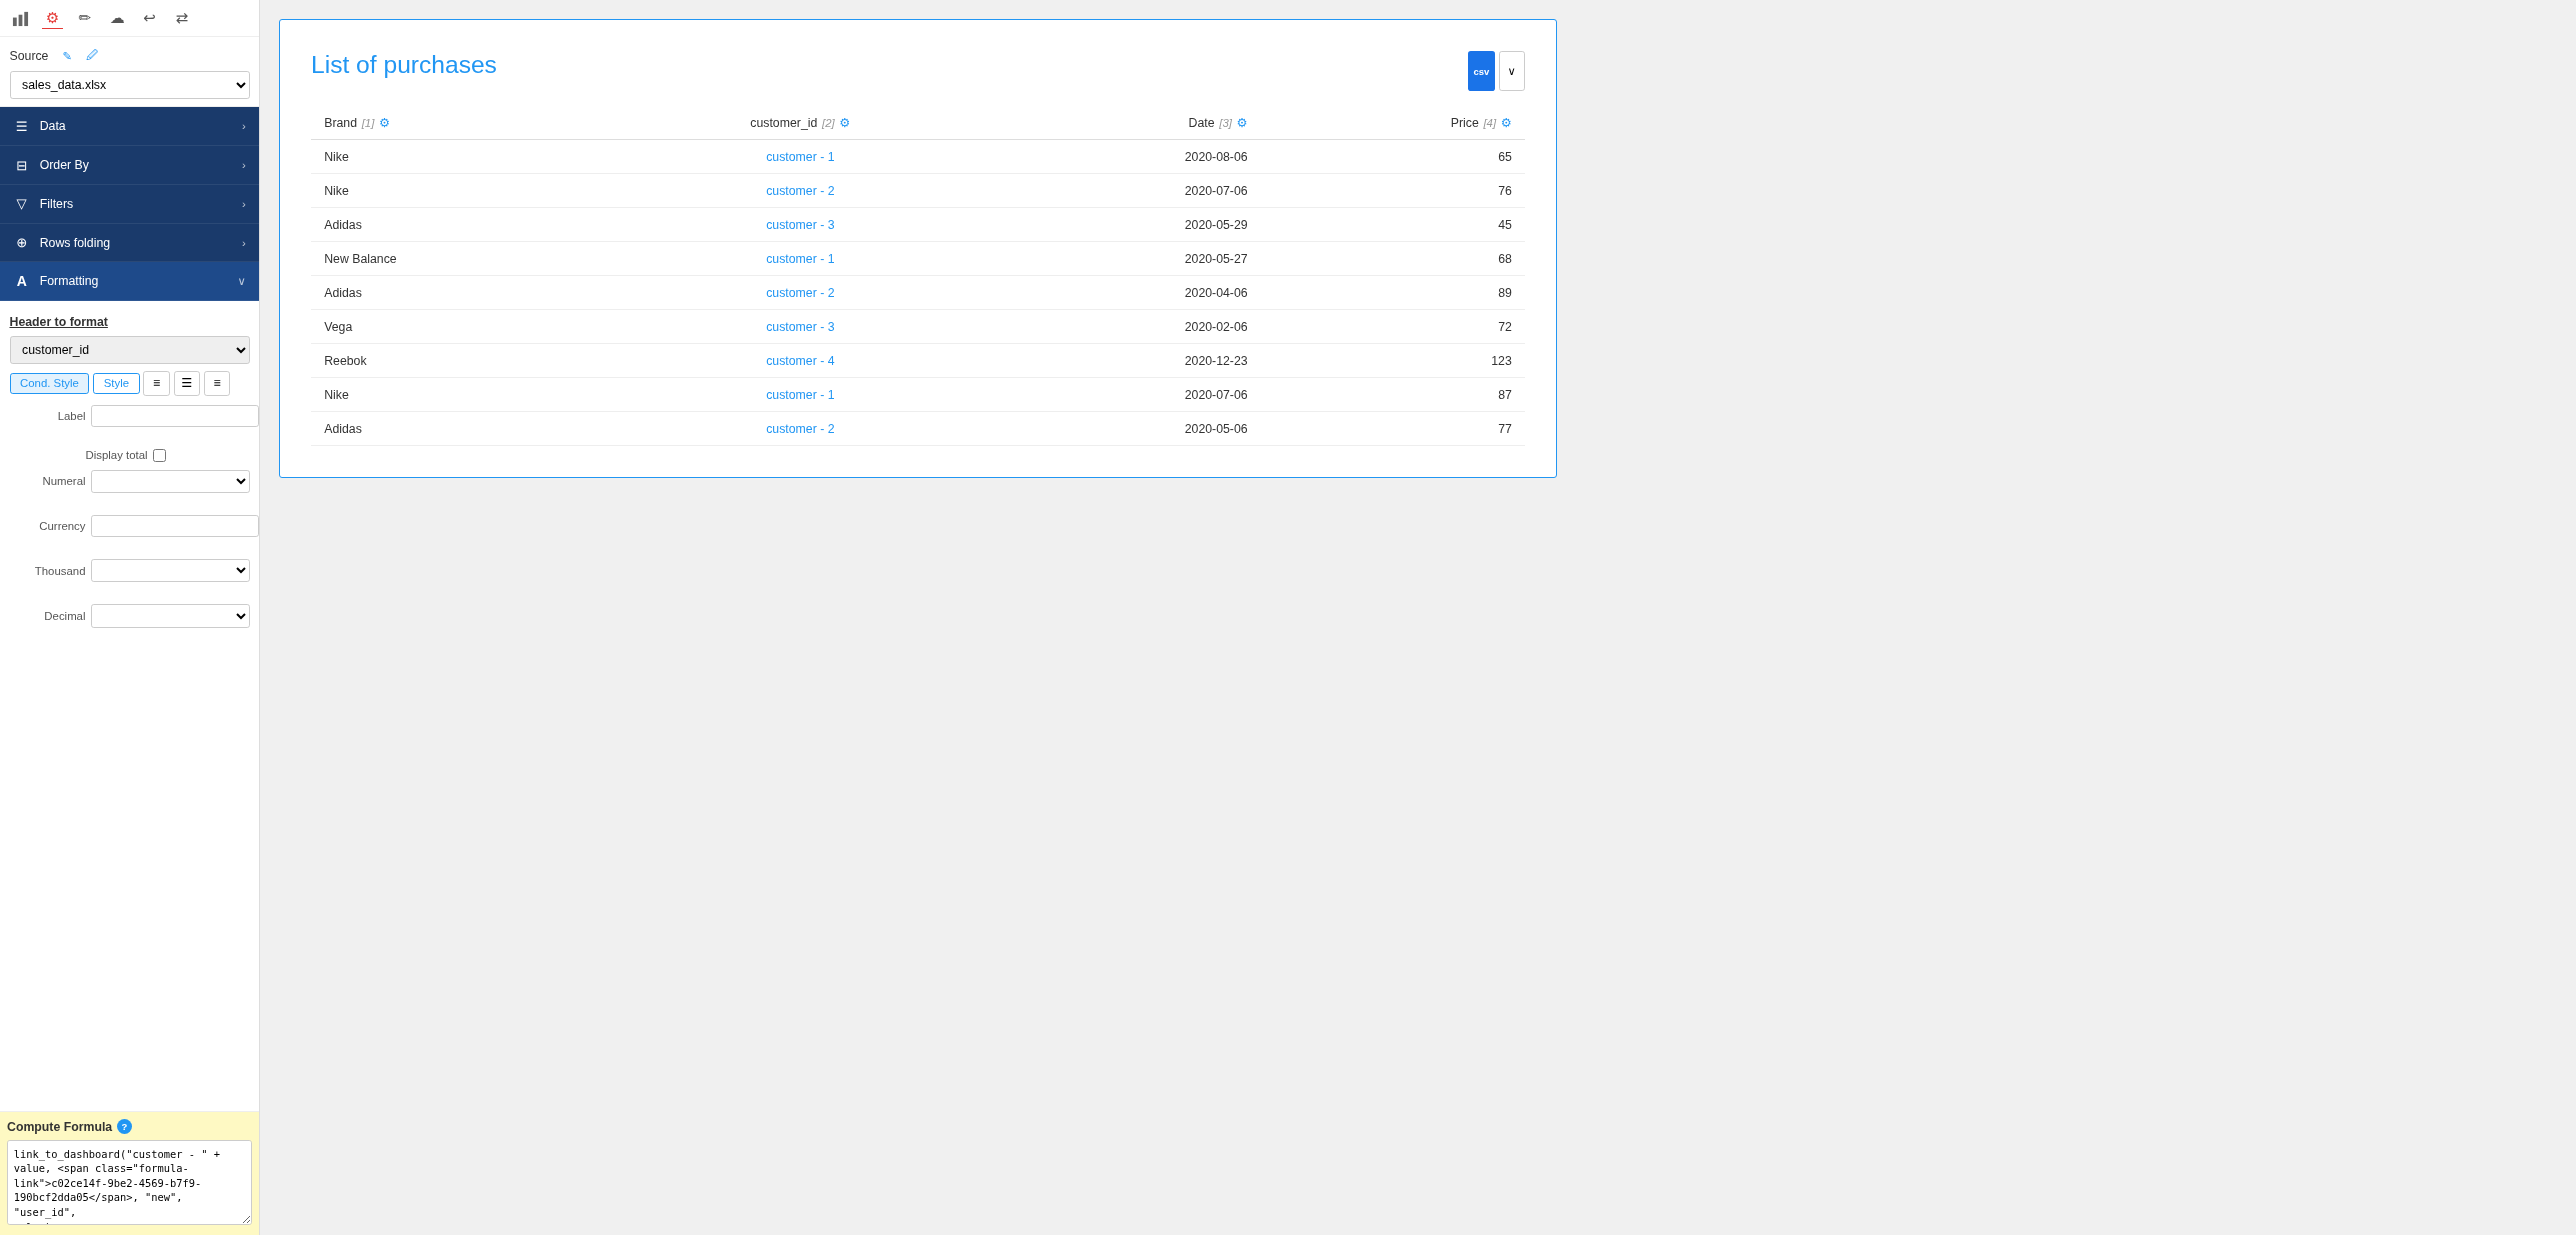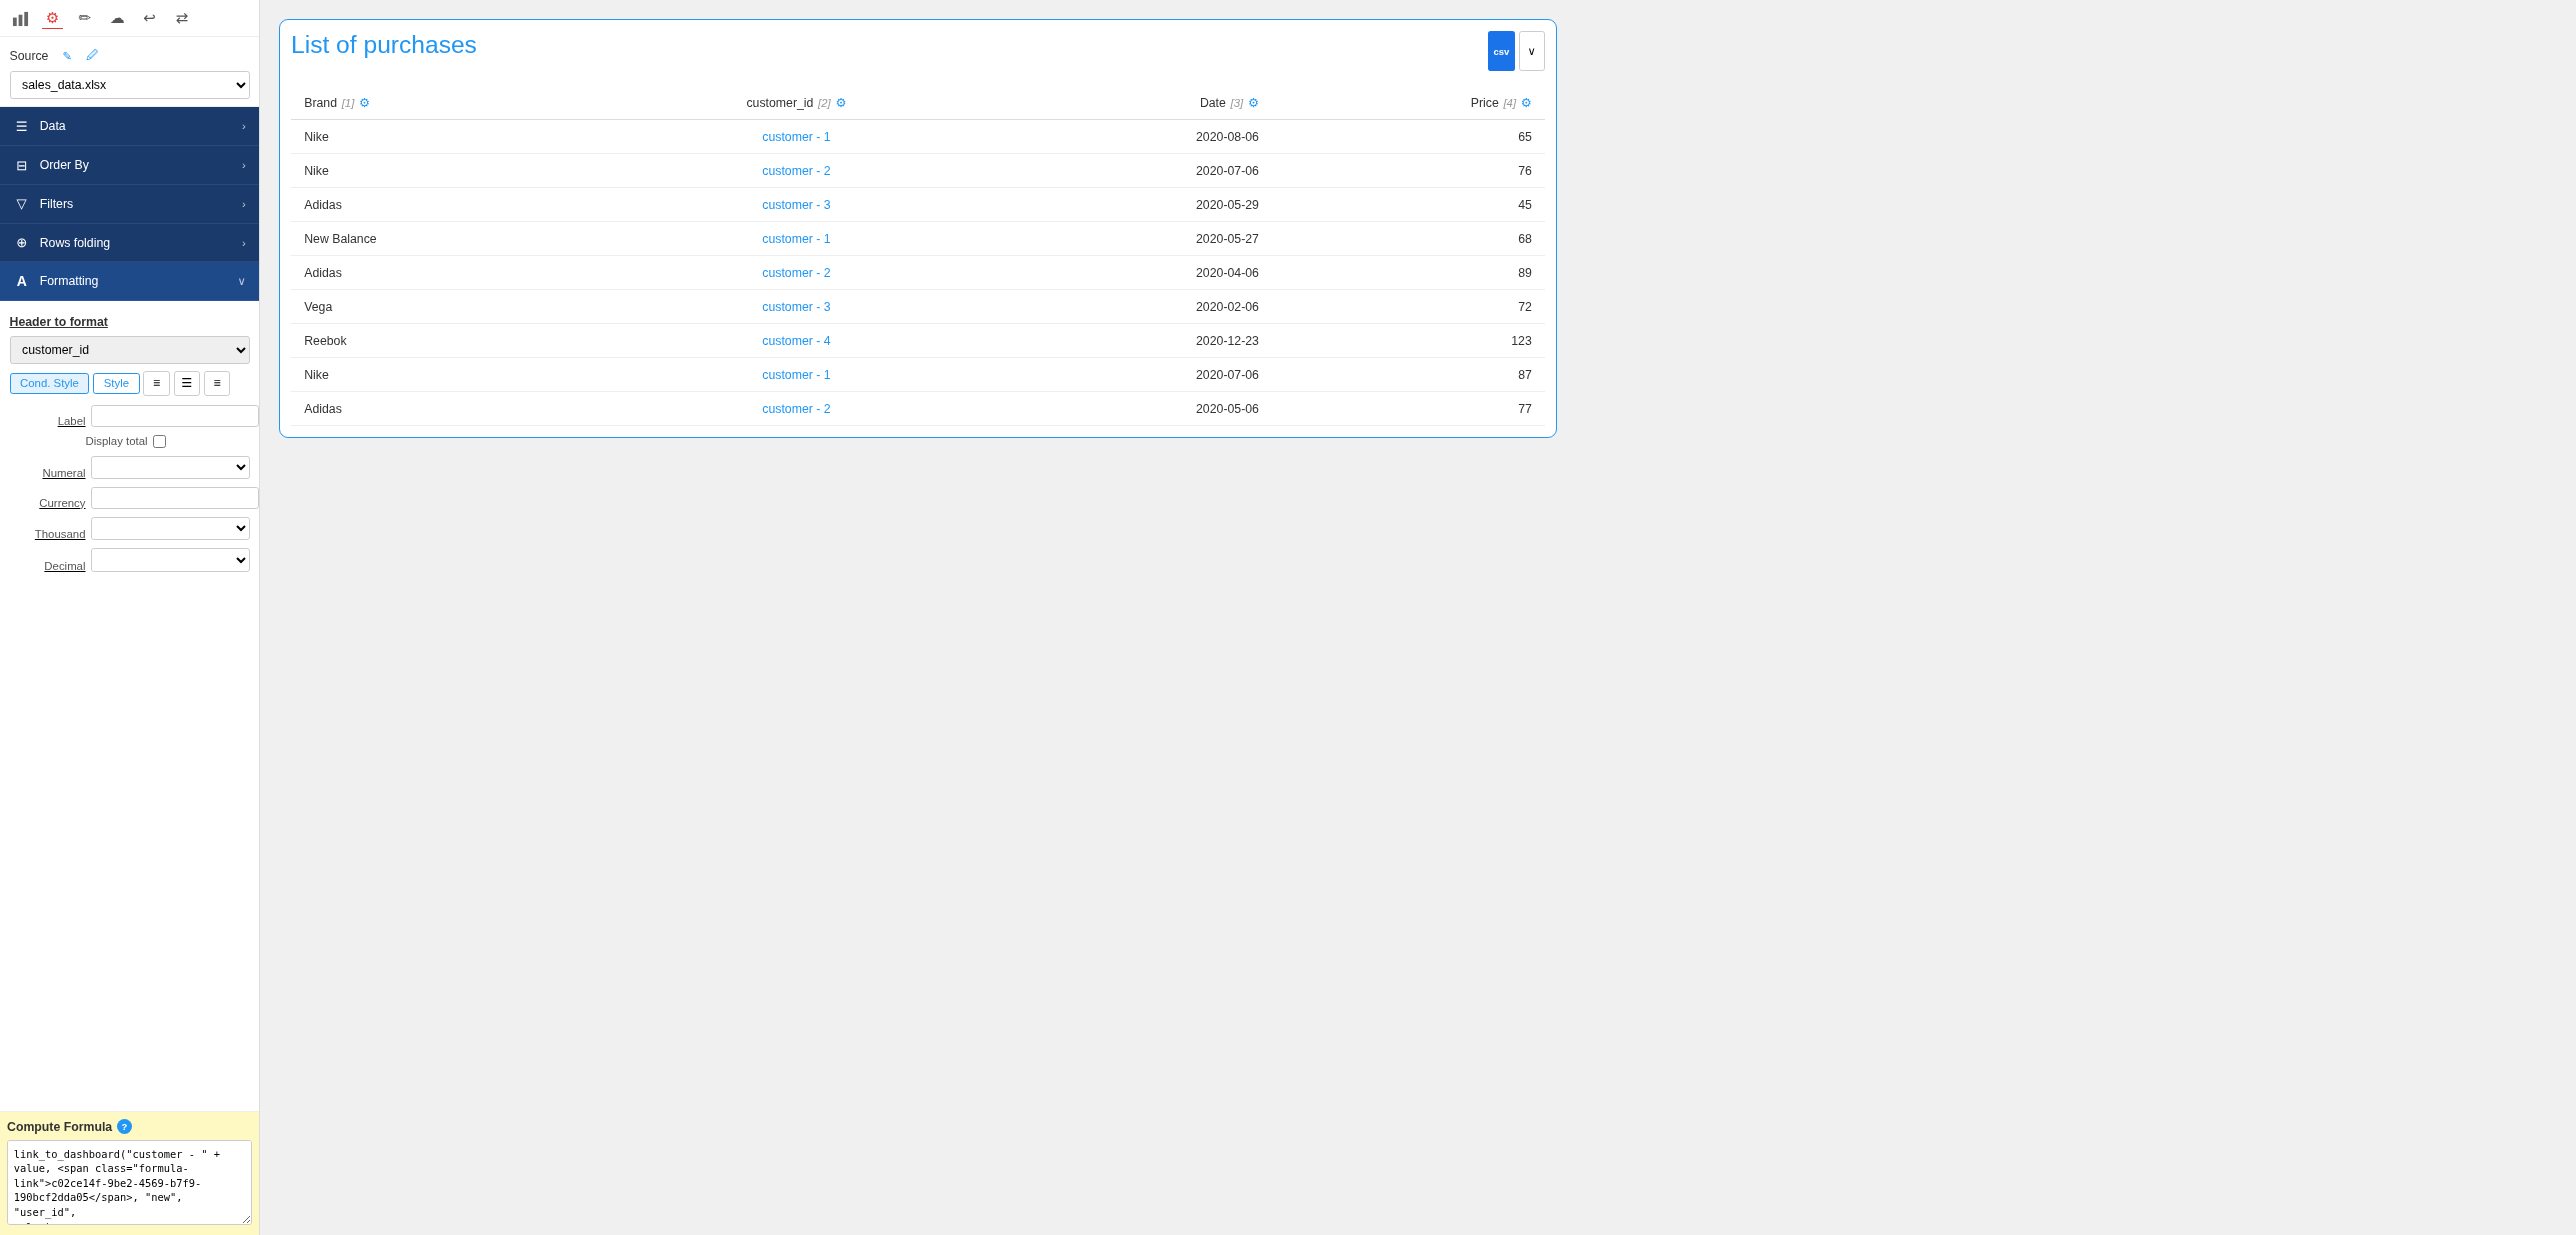--- a/index.html
+++ b/index.html
@@ -129,24 +129,23 @@
       font-weight: bold;
       font-size: 12.3px;
       color: #333;
       margin-bottom: 7.6px;
       margin-top: 3.8px;
       text-decoration: underline;
     }
 
     .field-row {
       display: flex;
-      align-items: flex-end;
-      margin-bottom: 8px;
+      align-items: center;
+      margin-bottom: 22px;
       gap: 5.7px;
-      text-decoration: underline;
     }
 
     .field-label {
       width: 76px;
       font-size: 11.4px;
       color: #555;
       text-align: right;
       flex-shrink: 0;
     }
 
@@ -275,22 +274,22 @@
     
     .main-content {
       flex: 1;
       padding: 19px;
       overflow: auto;
     }
 
     .report-container {
       background: #fff;
       border: 1.9px solid #2196f3;
-      border-radius: 9px;
-      padding: 11px;
+      border-radius: 3px;
+      padding: 31px;
       position: relative;
       max-width: 1278px;
     }
 
     .report-header {
       display: flex;
       justify-content: space-between;
       align-items: flex-start;
       margin-bottom: 15px;
     }

